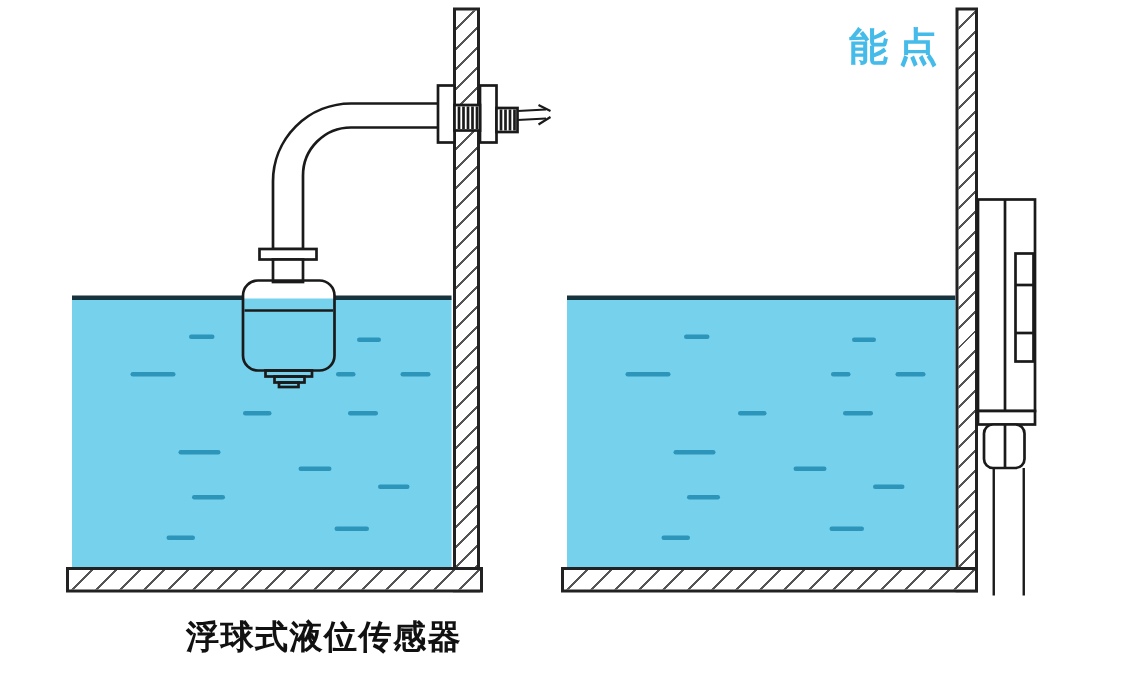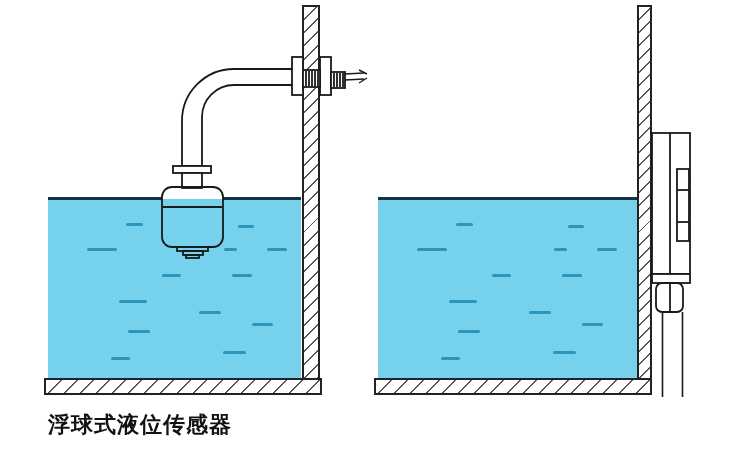--- a/index.html
+++ b/index.html
@@ -23,21 +23,21 @@
   }
   .wall-left{left:302px;top:5px;width:18px;height:390px;}
   .wall-right{left:637px;top:5px;width:15px;height:390px;}
   .floor{background-image:repeating-linear-gradient(135deg,transparent 0 10px,var(--hatch-line,#555) 10px 11.4px);}
   .floor-left{left:44px;top:378px;width:278px;height:17px;}
   .floor-right{left:374px;top:378px;width:278px;height:17px;}
   
   svg.lineart{position:absolute;left:0;top:0;z-index:3;pointer-events:none;}
   
   .caption{
-    position:absolute;top:410px;width:260px;text-align:left;
+    position:absolute;top:410px;width:260px;text-align:right;
     font-size:22px;font-weight:700;color:var(--label-text,#111);letter-spacing:1px;z-index:4;
   }
   .caption-left{left:48px;}
   .caption-right{left:383px;}
   .watermark{
     position:absolute;left:566px;top:14px;font-size:26px;font-weight:700;
     color:var(--brand,#45bbea);letter-spacing:7px;z-index:4;
   }
 </style>
 </head>
@@ -149,14 +149,15 @@
 
       <g stroke-width="1.6">
         <line x1="662.5" y1="312" x2="662.5" y2="397"></line>
         <line x1="682.5" y1="312" x2="682.5" y2="397"></line>
       </g>
     </g>
   </svg>
 
   <div class="caption caption-left">浮球式液位传感器</div>
 
+  <div class="watermark">能点</div>
 
 </div>
 
 </body></html>

